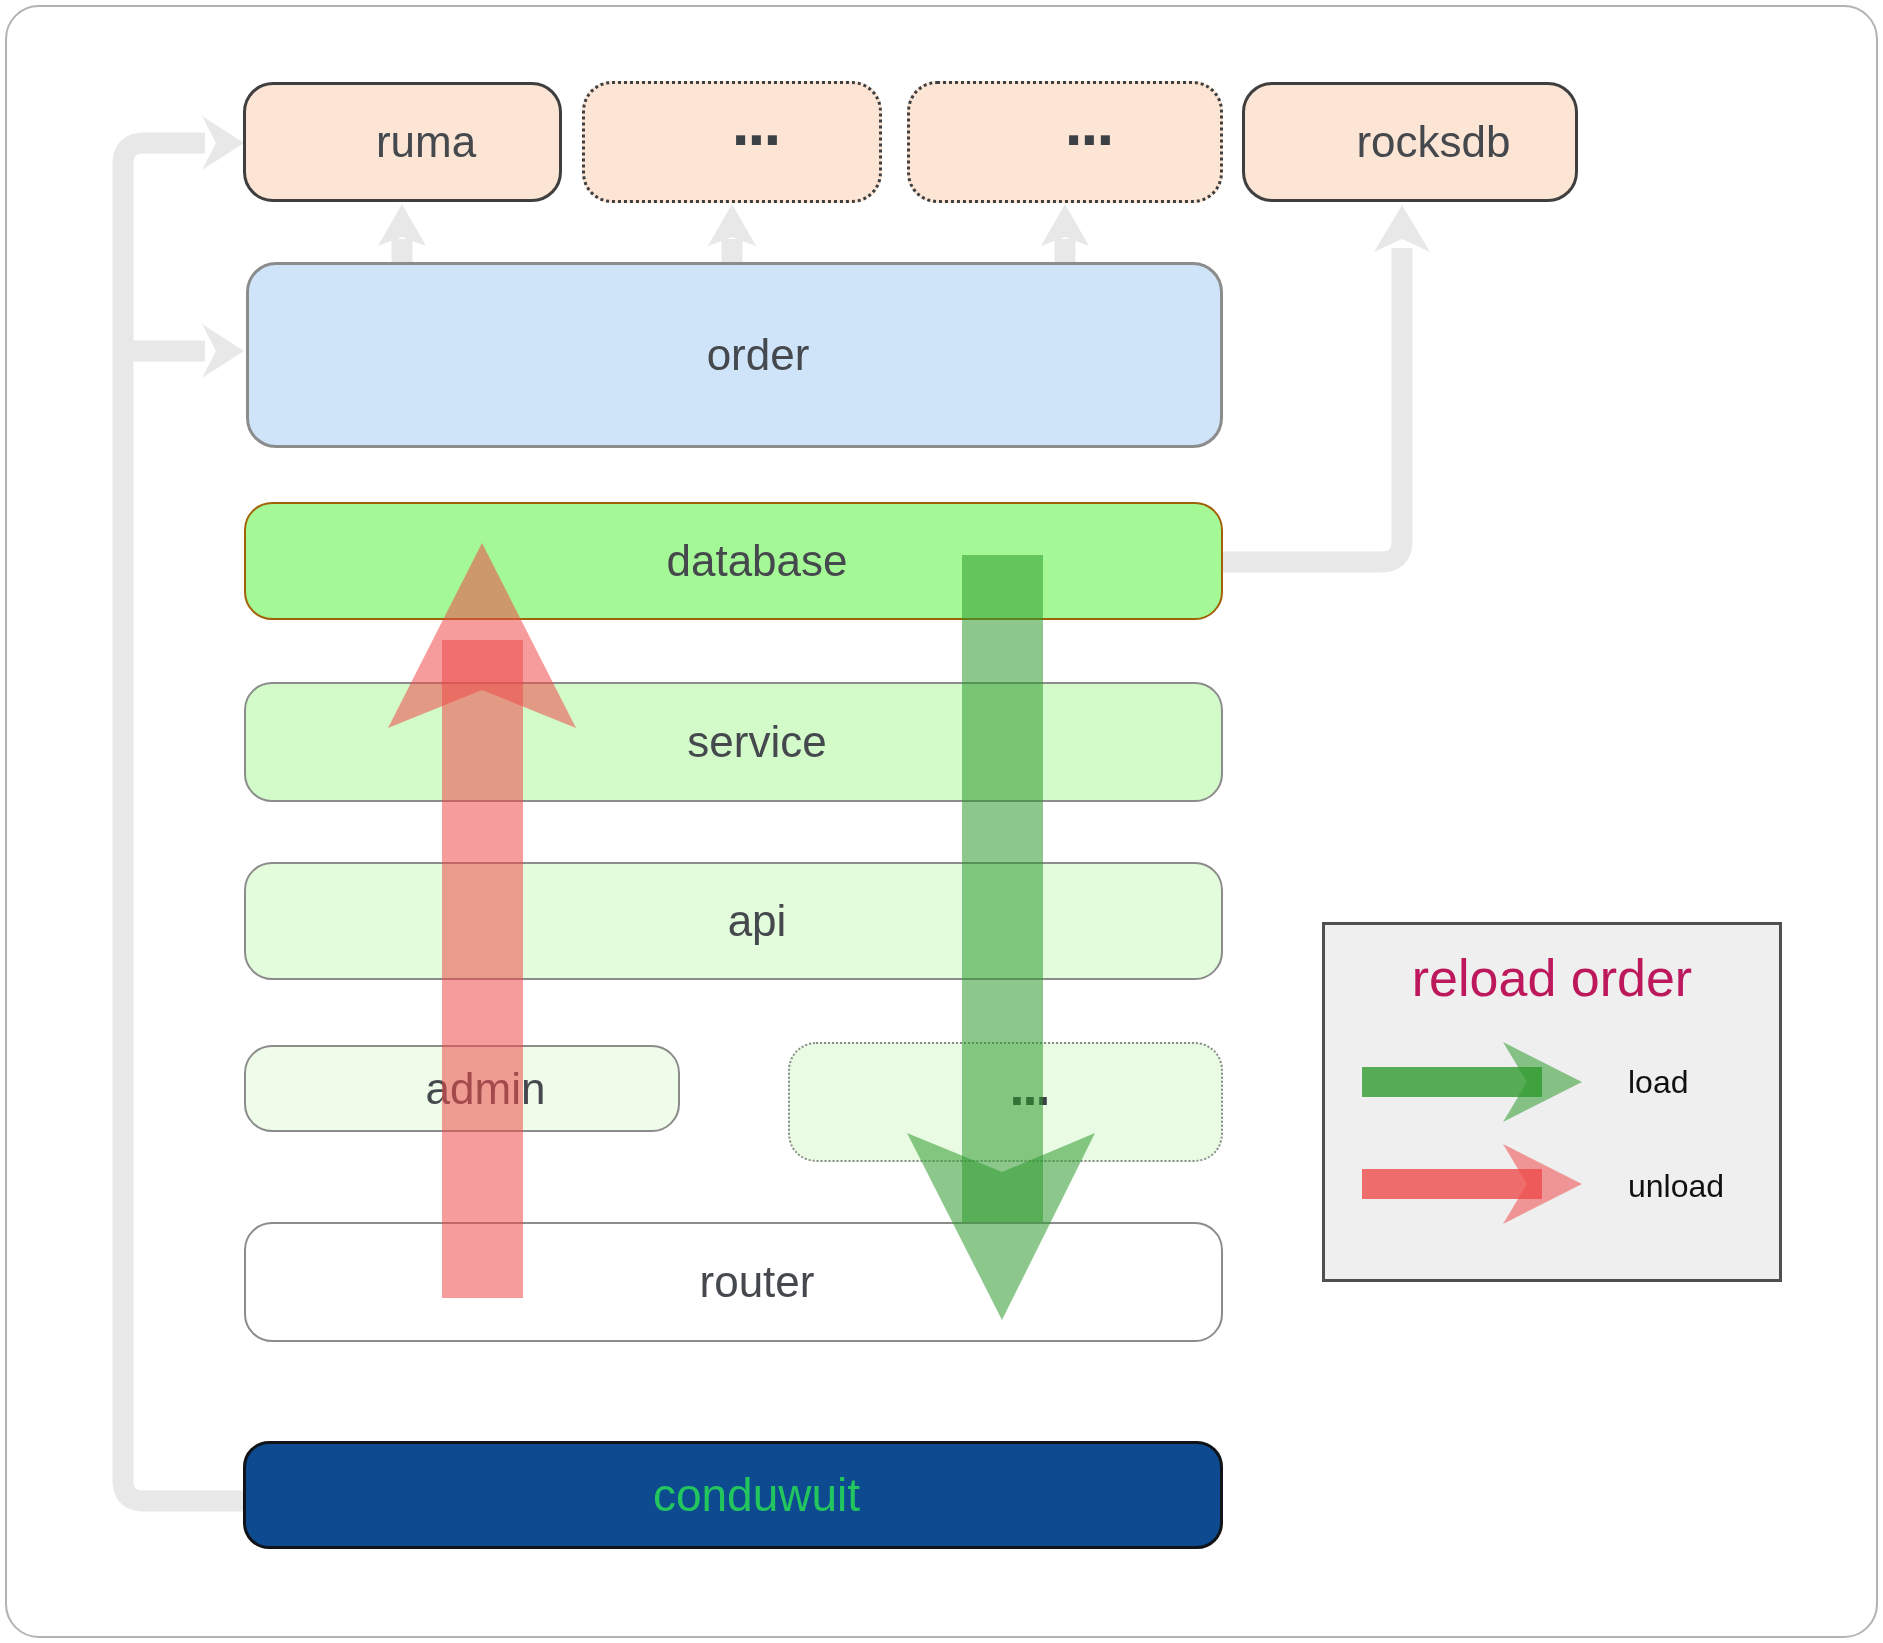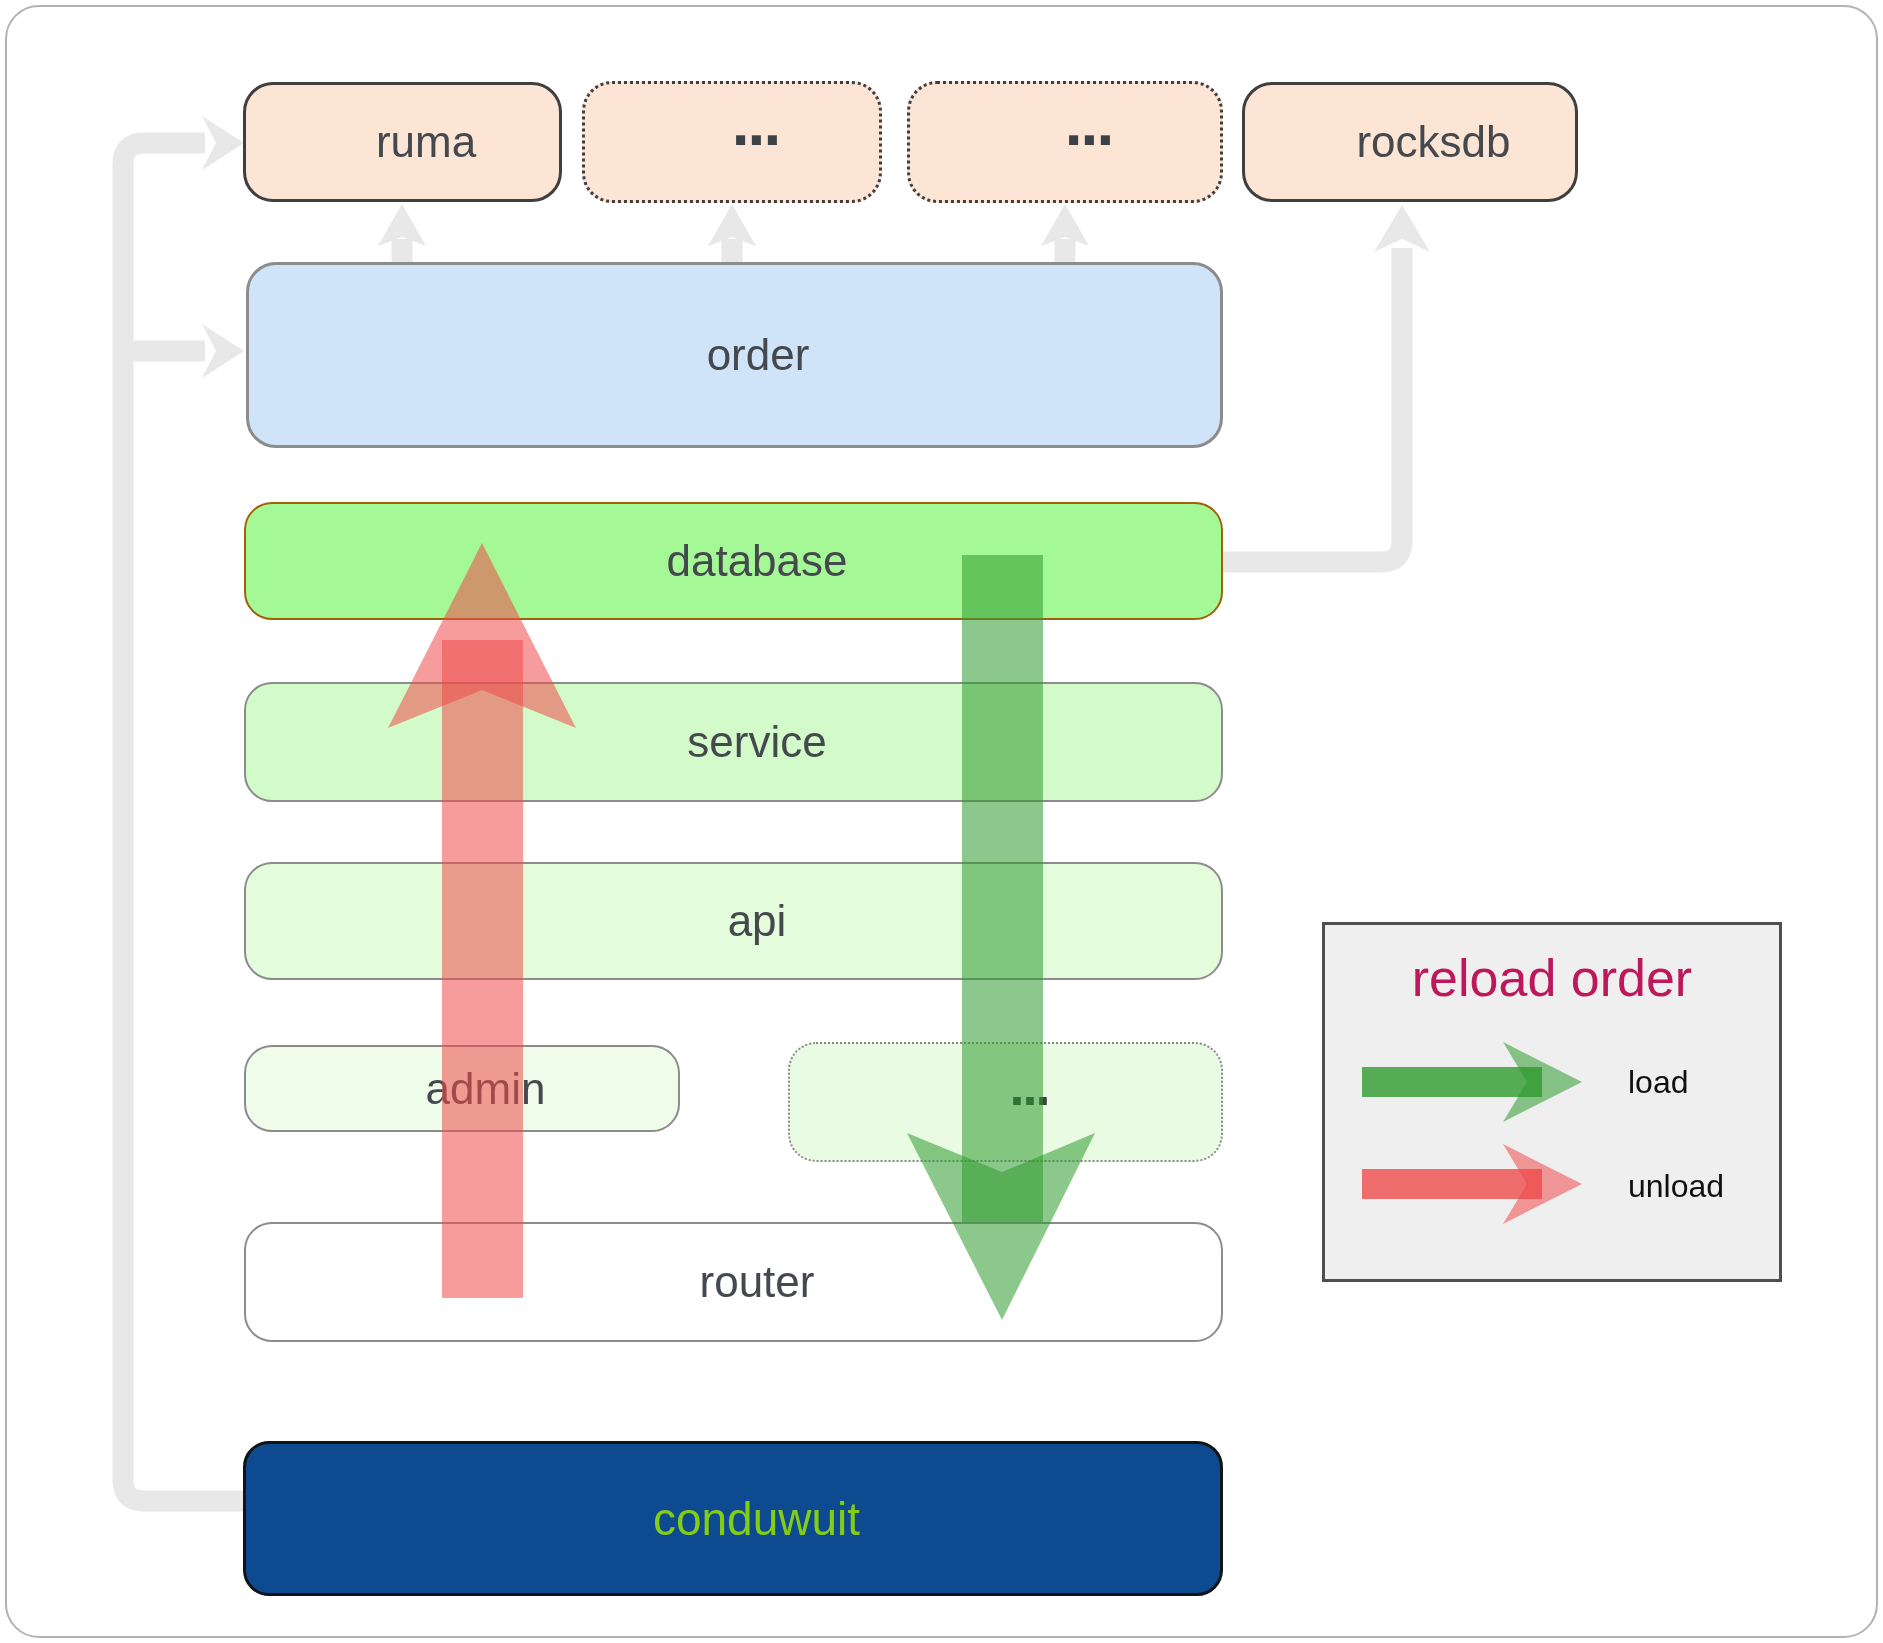--- a/index.html
+++ b/index.html
@@ -30,22 +30,22 @@
   .box-dep1{left:582px;top:81px;width:300px;height:122px;}
   .box-dep2{left:907px;top:81px;width:316px;height:122px;}
   .box-rocksdb{left:1242px;top:82px;width:336px;height:120px;}
   .box-core{left:246px;top:262px;width:977px;height:186px;background:#cfe4f8;border:3px solid #8c8c8c;border-radius:30px;}
   .box-database{left:244px;top:502px;width:979px;height:118px;background:#a5f896;border:2px solid #a16207;}
   .box-service{left:244px;top:682px;width:979px;height:120px;background:#d3fbc9;border:2px solid #8c8c8c;}
   .box-api{left:244px;top:862px;width:979px;height:118px;background:#e3fcdc;border:2px solid #8c8c8c;}
   .box-admin{left:244px;top:1045px;width:436px;height:87px;background:#eefce9;border:2px solid #8c8c8c;}
   .box-svcmore{left:788px;top:1042px;width:435px;height:120px;background:#eafbe4;border:2px dotted #8a8a8a;}
   .box-router{left:244px;top:1222px;width:979px;height:120px;background:#ffffff;border:2px solid #8c8c8c;}
-  .box-conduwuit{left:243px;top:1441px;width:980px;height:155px;background:#0d4a8f;border:3px solid #101418;border-radius:26px;
-                 color:#84cc16;font-size:46px;font-weight:500;}
+  .box-conduwuit{left:243px;top:1441px;width:980px;height:108px;background:#0d4a8f;border:3px solid #101418;border-radius:26px;
+                 color:#22c55e;font-size:46px;font-weight:500;}
   .dots-label{font-weight:700;font-size:64px;letter-spacing:-2px;color:#3c4146;transform:translateY(-0.30em);}
   .dots-label.small{font-size:54px;}
   .legend-box{
     position:absolute;left:1322px;top:922px;width:460px;height:360px;
     background:#efefef;border:3px solid #4f4f4f;box-sizing:border-box;
   }
   .legend-title{
     position:absolute;left:1322px;top:948px;width:460px;
     text-align:center;font-size:52px;color:#be185d;
   }

